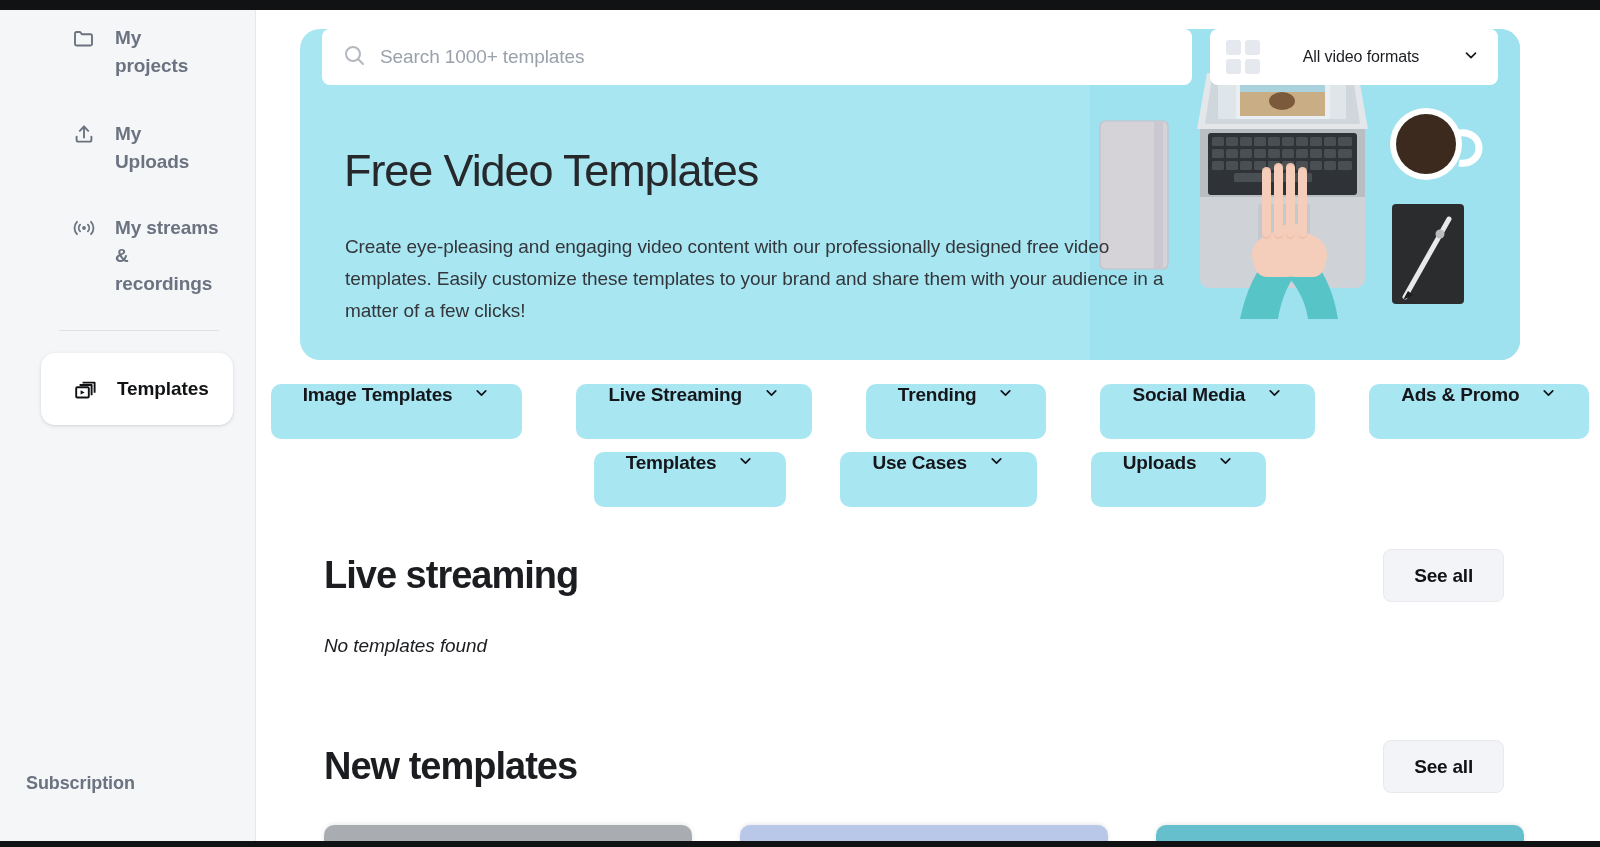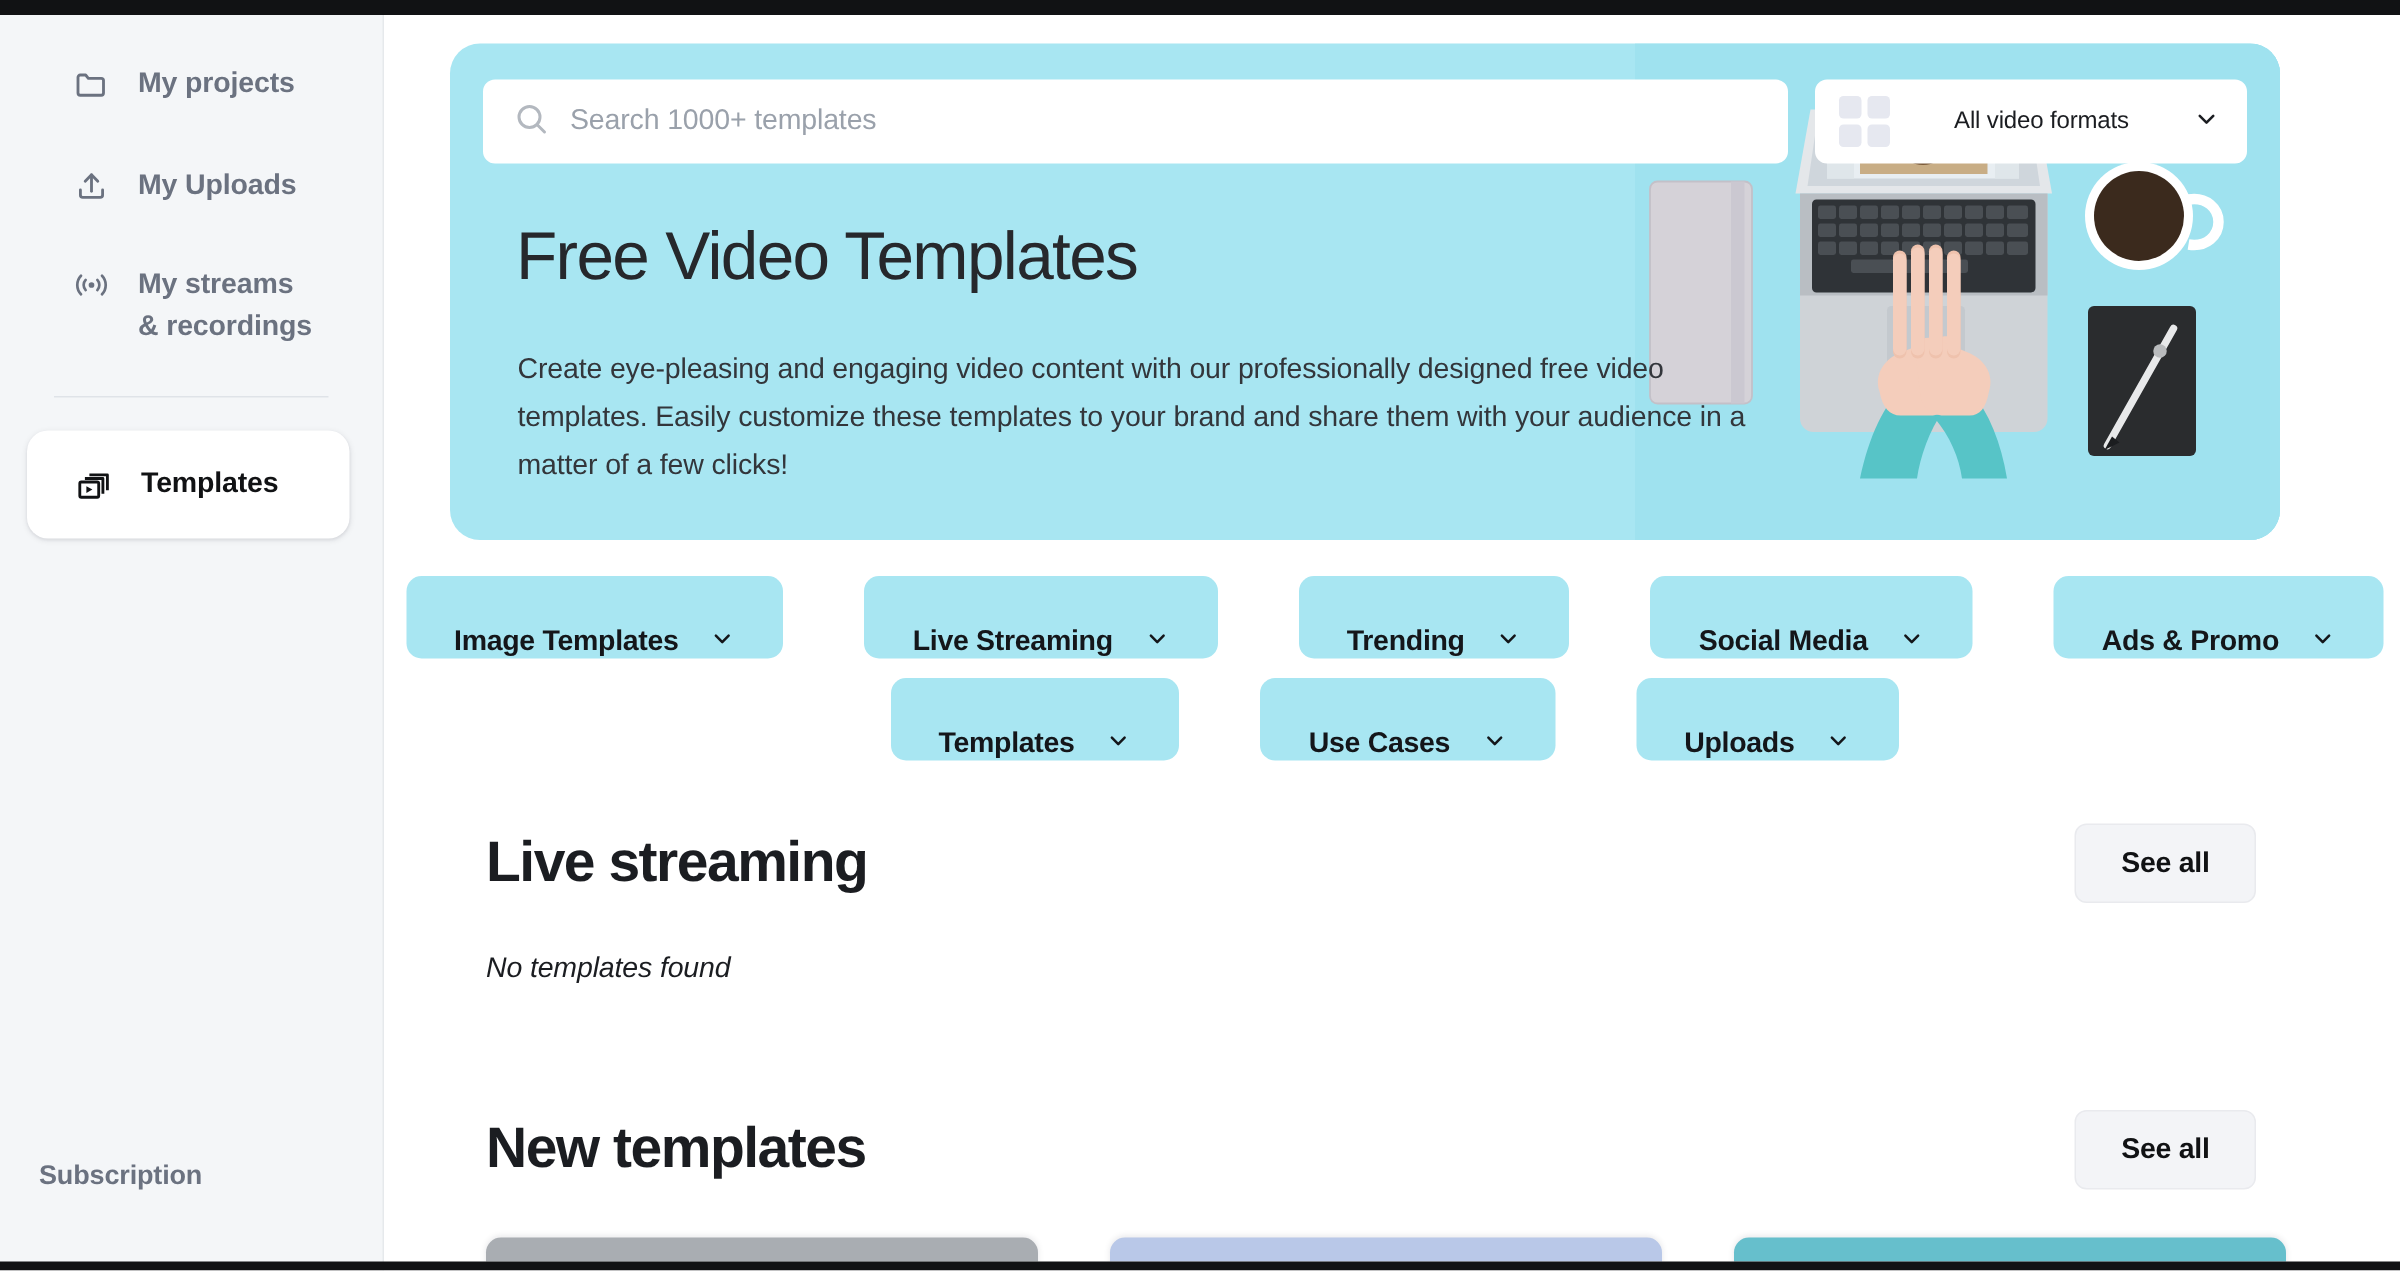--- a/index.html
+++ b/index.html
@@ -42,21 +42,21 @@
   
   .sidebar {
     position: absolute;
     top: 10px; left: 0;
     width: 256px;
     height: 837px;
     background: #f4f6f8;
     border-right: 1px solid #e6e9ec;
   }
 
-  .nav-list { padding-top: 22px; }
+  .nav-list { padding-top: 4px; margin-left: 23px; }
 
   .nav-item {
     display: flex;
     align-items: flex-start;
     gap: 18px;
     padding: 10px 20px 10px 32px;
     margin: 0 16px;
     border-radius: 12px;
     cursor: pointer;
     min-height: 48px;
@@ -123,21 +123,21 @@
     width: 1220px;
     height: 331px;
     background: #a8e6f2;
     border-radius: 20px;
     overflow: hidden;
   }
 
   
   .search-row {
     position: absolute;
-    top: 24px; left: 22px;
+    top: 0; left: 22px;
     width: 1176px;
     height: 56px;
     display: flex;
     gap: 18px;
   }
   .search-box {
     flex: 1 1 auto;
     background: #ffffff;
     border-radius: 8px;
     display: flex;
@@ -223,21 +223,21 @@
     display: flex;
     justify-content: center;
     gap: 14px;
     margin-bottom: 13px;
   }
   .pill {
     background: #a8e6f2;
     border-radius: 10px;
     height: 55px;
     display: flex;
-    align-items: flex-end;
+    align-items: flex-start;
     justify-content: center;
     gap: 21px;
     padding: 0 32px;
     cursor: pointer;
     margin-left: 40px;
   }
   .pill .p-lbl {
     font-size: 19px;
     font-weight: 700;
     color: #14161a;

